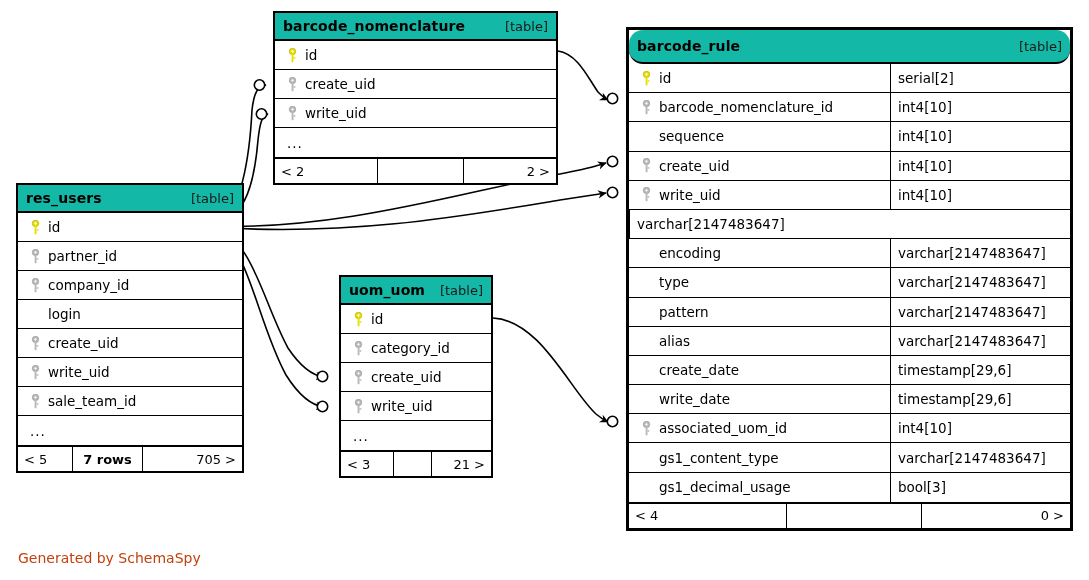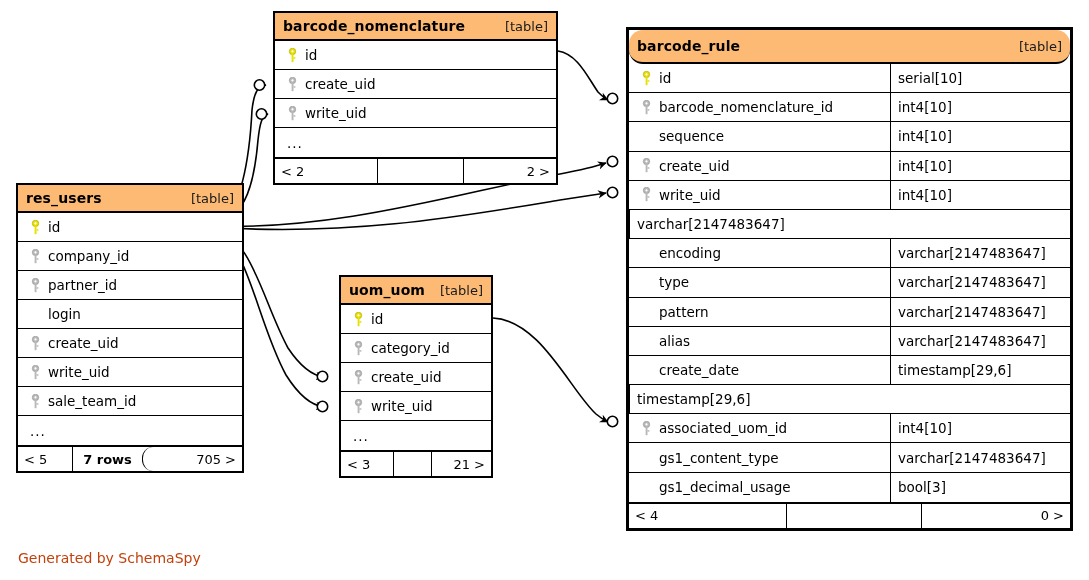--- a/index.html
+++ b/index.html
@@ -18,21 +18,21 @@
     position:absolute;
     background:#ffffff;
     border:2px solid #000000;
     box-sizing:border-box;
     font-size:13.5px;
     color:#000000;
   }
   .tbl.main{border-width:3px;}
 
   .thead{
-    background:#fdba74;
+    background:#14b8a6;
     border-bottom:2px solid #000000;
     display:flex;
     align-items:center;
     justify-content:space-between;
     padding:0 8px;
     box-sizing:border-box;
     height:28px;
   }
   .tname{font-weight:bold;font-size:14px;letter-spacing:.1px;}
   .ttag{font-size:13px;color:#1a1a1a;padding-left:10px;}
@@ -89,21 +89,21 @@
   .tfoot > div:first-child{border-left:none;}
   .f-left{justify-content:flex-start;}
   .f-mid{justify-content:center;font-weight:bold;}
   .f-right{justify-content:flex-end;}
 
   
   #tbl-res_users{left:16px;top:183px;width:228px;}
   #tbl-res_users .col-name{flex:1;}
   #tbl-res_users .tfoot > div:nth-child(1){flex:0 0 54px;}
   #tbl-res_users .tfoot > div:nth-child(2){flex:0 0 70px;}
-  #tbl-res_users .tfoot > div:nth-child(3){flex:1;border-radius:11px;}
+  #tbl-res_users .tfoot > div:nth-child(3){flex:1;}
 
   #tbl-barcode_nomenclature{left:273px;top:11px;width:285px;}
   #tbl-barcode_nomenclature .tfoot > div:nth-child(1){flex:0 0 102px;}
   #tbl-barcode_nomenclature .tfoot > div:nth-child(2){flex:0 0 86px;}
   #tbl-barcode_nomenclature .tfoot > div:nth-child(3){flex:1;}
 
   #tbl-uom_uom{left:339px;top:275px;width:154px;}
   #tbl-uom_uom .tfoot > div:nth-child(1){flex:0 0 52px;}
   #tbl-uom_uom .tfoot > div:nth-child(2){flex:0 0 38px;}
   #tbl-uom_uom .tfoot > div:nth-child(3){flex:1;}
@@ -186,34 +186,34 @@
       <div class="row">
         <span class="col-name">
           <span class="keyslot">
             <svg class="key" viewBox="0 0 9 15">
                 <circle cx="4.5" cy="3.4" r="3.2" fill="#b8b8b8" stroke="#9a9a9a" stroke-width=".7"></circle>
                 <circle cx="4.5" cy="3.4" r="1.1" fill="#ffffff"></circle>
                 <rect x="3.6" y="5.6" width="1.9" height="8.6" fill="#b8b8b8"></rect>
                 <rect x="5.5" y="9.2" width="1.9" height="1.5" fill="#b8b8b8"></rect>
               </svg>
           </span>
+          <span class="lbl">partner_id</span>
+        </span>
+      </div>
+      <div class="row">
+        <span class="col-name">
+          <span class="keyslot">
+            <svg class="key" viewBox="0 0 9 15">
+                <circle cx="4.5" cy="3.4" r="3.2" fill="#b8b8b8" stroke="#9a9a9a" stroke-width=".7"></circle>
+                <circle cx="4.5" cy="3.4" r="1.1" fill="#ffffff"></circle>
+                <rect x="3.6" y="5.6" width="1.9" height="8.6" fill="#b8b8b8"></rect>
+                <rect x="5.5" y="9.2" width="1.9" height="1.5" fill="#b8b8b8"></rect>
+              </svg>
+          </span>
           <span class="lbl">company_id</span>
-        </span>
-      </div>
-      <div class="row">
-        <span class="col-name">
-          <span class="keyslot">
-            <svg class="key" viewBox="0 0 9 15">
-                <circle cx="4.5" cy="3.4" r="3.2" fill="#b8b8b8" stroke="#9a9a9a" stroke-width=".7"></circle>
-                <circle cx="4.5" cy="3.4" r="1.1" fill="#ffffff"></circle>
-                <rect x="3.6" y="5.6" width="1.9" height="8.6" fill="#b8b8b8"></rect>
-                <rect x="5.5" y="9.2" width="1.9" height="1.5" fill="#b8b8b8"></rect>
-              </svg>
-          </span>
-          <span class="lbl">partner_id</span>
         </span>
       </div>
       <div class="row">
         <span class="col-name">
           <span class="keyslot"></span>
           <span class="lbl">login</span>
         </span>
       </div>
       <div class="row">
         <span class="col-name">
@@ -408,21 +408,21 @@
           <span class="keyslot">
             <svg class="key" viewBox="0 0 9 15">
                 <circle cx="4.5" cy="3.4" r="3.2" fill="#e8e000" stroke="#b5ad00" stroke-width=".7"></circle>
                 <circle cx="4.5" cy="3.4" r="1.1" fill="#ffffff"></circle>
                 <rect x="3.6" y="5.6" width="1.9" height="8.6" fill="#e8e000"></rect>
                 <rect x="5.5" y="9.2" width="1.9" height="1.5" fill="#e8e000"></rect>
               </svg>
           </span>
           <span class="lbl">id</span>
         </span>
-        <span class="col-type">serial[10]</span>
+        <span class="col-type">serial[2]</span>
       </div>
 
       <div class="row">
         <span class="col-name">
           <span class="keyslot">
             <svg class="key" viewBox="0 0 9 15">
                 <circle cx="4.5" cy="3.4" r="3.2" fill="#b8b8b8" stroke="#9a9a9a" stroke-width=".7"></circle>
                 <circle cx="4.5" cy="3.4" r="1.1" fill="#ffffff"></circle>
                 <rect x="3.6" y="5.6" width="1.9" height="8.6" fill="#b8b8b8"></rect>
                 <rect x="5.5" y="9.2" width="1.9" height="1.5" fill="#b8b8b8"></rect>
@@ -509,20 +509,24 @@
 
       <div class="row">
         <span class="col-name">
           <span class="keyslot"></span>
           <span class="lbl">create_date</span>
         </span>
         <span class="col-type">timestamp[29,6]</span>
       </div>
 
       <div class="row">
+        <span class="col-name">
+          <span class="keyslot"></span>
+          <span class="lbl">write_date</span>
+        </span>
         <span class="col-type">timestamp[29,6]</span>
       </div>
 
       <div class="row">
         <span class="col-name">
           <span class="keyslot">
             <svg class="key" viewBox="0 0 9 15">
                 <circle cx="4.5" cy="3.4" r="3.2" fill="#b8b8b8" stroke="#9a9a9a" stroke-width=".7"></circle>
                 <circle cx="4.5" cy="3.4" r="1.1" fill="#ffffff"></circle>
                 <rect x="3.6" y="5.6" width="1.9" height="8.6" fill="#b8b8b8"></rect>

